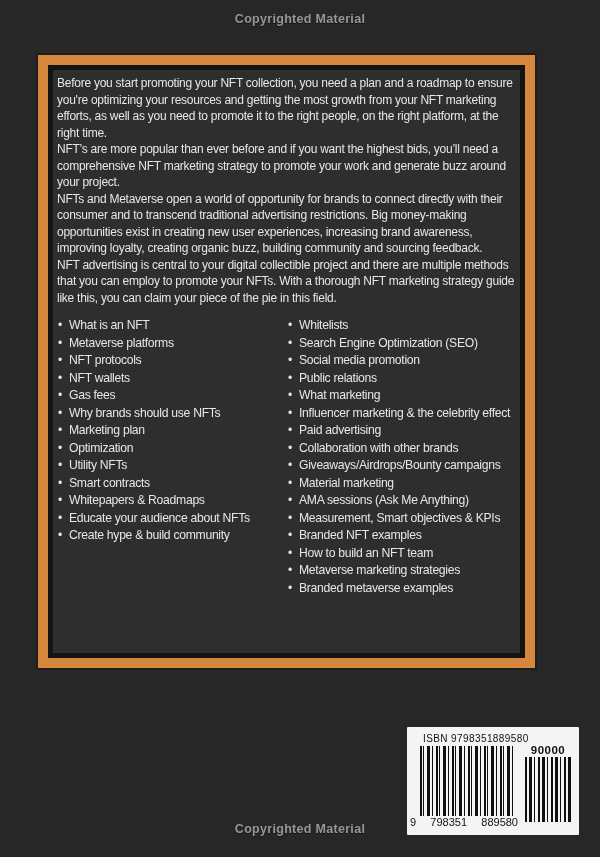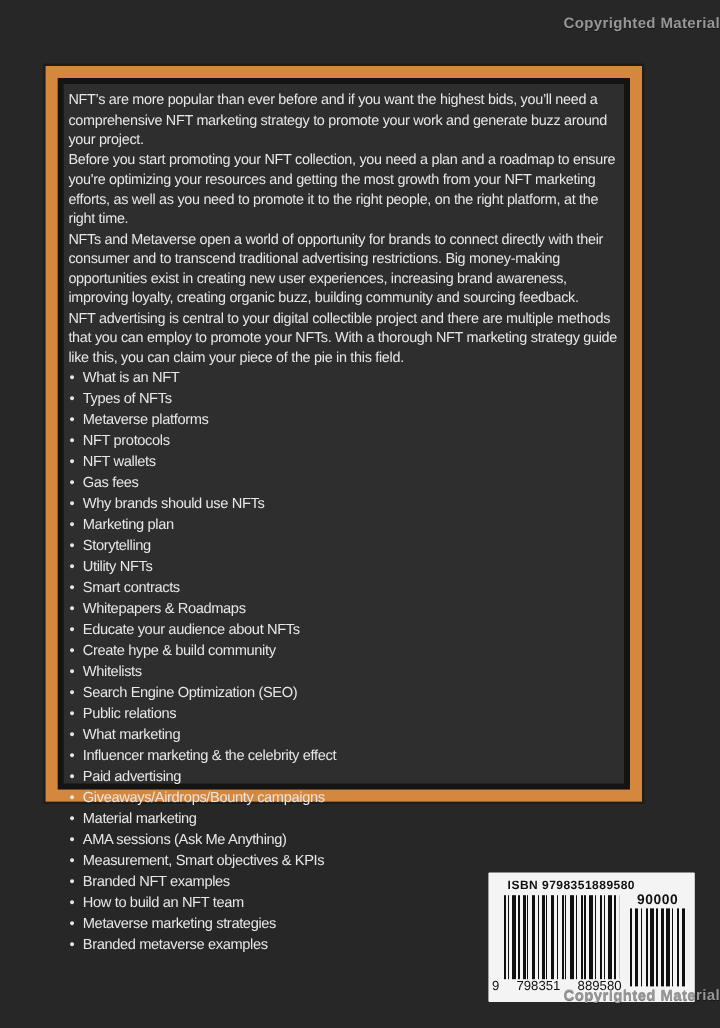--- a/index.html
+++ b/index.html
@@ -5,21 +5,21 @@
   html,body{margin:0;padding:0;background:#1f1f1f;}
   .page{
     position:relative;
     width:600px;height:857px;
     background:#272727;
     font-family:"Liberation Sans", sans-serif;
     overflow:hidden;
   }
   .copyright{
     position:absolute;left:0;width:100%;
-    text-align:right;
+    text-align:center;
     color:#979797;
     font-size:12.5px;
     font-weight:bold;
     letter-spacing:.3px;
     text-shadow:0 1px 0 rgba(0,0,0,.5);
   }
   .copyright.top{top:12px;}
   .copyright.bottom{top:822px;}
 
   .cover-box{
@@ -34,22 +34,22 @@
   }
   .synopsis p{
     margin:0;
     color:#e7e7e7;
     font-size:12px;
     letter-spacing:-0.25px;
     line-height:16.5px;
   }
   .topics{
     display:flex;
+    margin-top:11px;
     color:#e7e7e7;
-    flex-direction:column;
   }
   .topics ul{
     list-style:none;
     margin:0;padding:0;
   }
   .topics ul li{
     position:relative;
     padding-left:12px;
     font-size:12.2px;
     letter-spacing:-0.3px;
@@ -69,21 +69,20 @@
     width:172px;height:108px;
     background:#f4f4f4;
     border-radius:1px;
   }
   .isbn-label{
     position:absolute;left:16px;top:6px;
     color:#111;
     font-size:10px;
     letter-spacing:.4px;
     white-space:nowrap;
-    font-weight:bold;
   }
   .ean-bars{
     position:absolute;left:13px;top:19px;
     width:96px;height:72px;
     background:repeating-linear-gradient(90deg,
       #101010 0 2px, #f4f4f4 2px 3px,
       #101010 3px 4px, #f4f4f4 4px 7px,
       #101010 7px 10px, #f4f4f4 10px 12px,
       #101010 12px 13px, #f4f4f4 13px 16px);
   }
@@ -115,50 +114,51 @@
 </style>
 </head>
 <body>
 
 <div class="page">
 
   <div class="copyright top">Copyrighted Material</div>
 
   <div class="cover-box">
     <div class="synopsis">
+      <p>Before you start promoting your NFT collection, you need a plan and a roadmap to ensure you're optimizing your resources and getting the most growth from your NFT marketing efforts, as well as you need to promote it to the right people, on the right platform, at the right time.</p>
       <p>NFT’s are more popular than ever before and if you want the highest bids, you’ll need a comprehensive NFT marketing strategy to promote your work and generate buzz around your project.</p>
-      <p>Before you start promoting your NFT collection, you need a plan and a roadmap to ensure you're optimizing your resources and getting the most growth from your NFT marketing efforts, as well as you need to promote it to the right people, on the right platform, at the right time.</p>
       <p>NFTs and Metaverse open a world of opportunity for brands to connect directly with their consumer and to transcend traditional advertising restrictions. Big money-making opportunities exist in creating new user experiences, increasing brand awareness, improving loyalty, creating organic buzz, building community and sourcing feedback.</p>
       <p>NFT advertising is central to your digital collectible project and there are multiple methods that you can employ to promote your NFTs. With a thorough NFT marketing strategy guide like this, you can claim your piece of the pie in this field.</p>
     </div>
 
     <div class="topics">
       <ul class="col-left">
         <li>What is an NFT</li>
-        <li>Types of NFTs</li>
         <li>Metaverse platforms</li>
         <li>NFT protocols</li>
         <li>NFT wallets</li>
         <li>Gas fees</li>
         <li>Why brands should use NFTs</li>
         <li>Marketing plan</li>
-        <li>Storytelling</li>
+        <li>Optimization</li>
         <li>Utility NFTs</li>
         <li>Smart contracts</li>
         <li>Whitepapers &amp; Roadmaps</li>
         <li>Educate your audience about NFTs</li>
         <li>Create hype &amp; build community</li>
       </ul>
       <ul class="col-right">
         <li>Whitelists</li>
         <li>Search Engine Optimization (SEO)</li>
+        <li>Social media promotion</li>
         <li>Public relations</li>
         <li>What marketing</li>
         <li>Influencer marketing &amp; the celebrity effect</li>
         <li>Paid advertising</li>
+        <li>Collaboration with other brands</li>
         <li>Giveaways/Airdrops/Bounty campaigns</li>
         <li>Material marketing</li>
         <li>AMA sessions (Ask Me Anything)</li>
         <li>Measurement, Smart objectives &amp; KPIs</li>
         <li>Branded NFT examples</li>
         <li>How to build an NFT team</li>
         <li>Metaverse marketing strategies</li>
         <li>Branded metaverse examples</li>
       </ul>
     </div>

